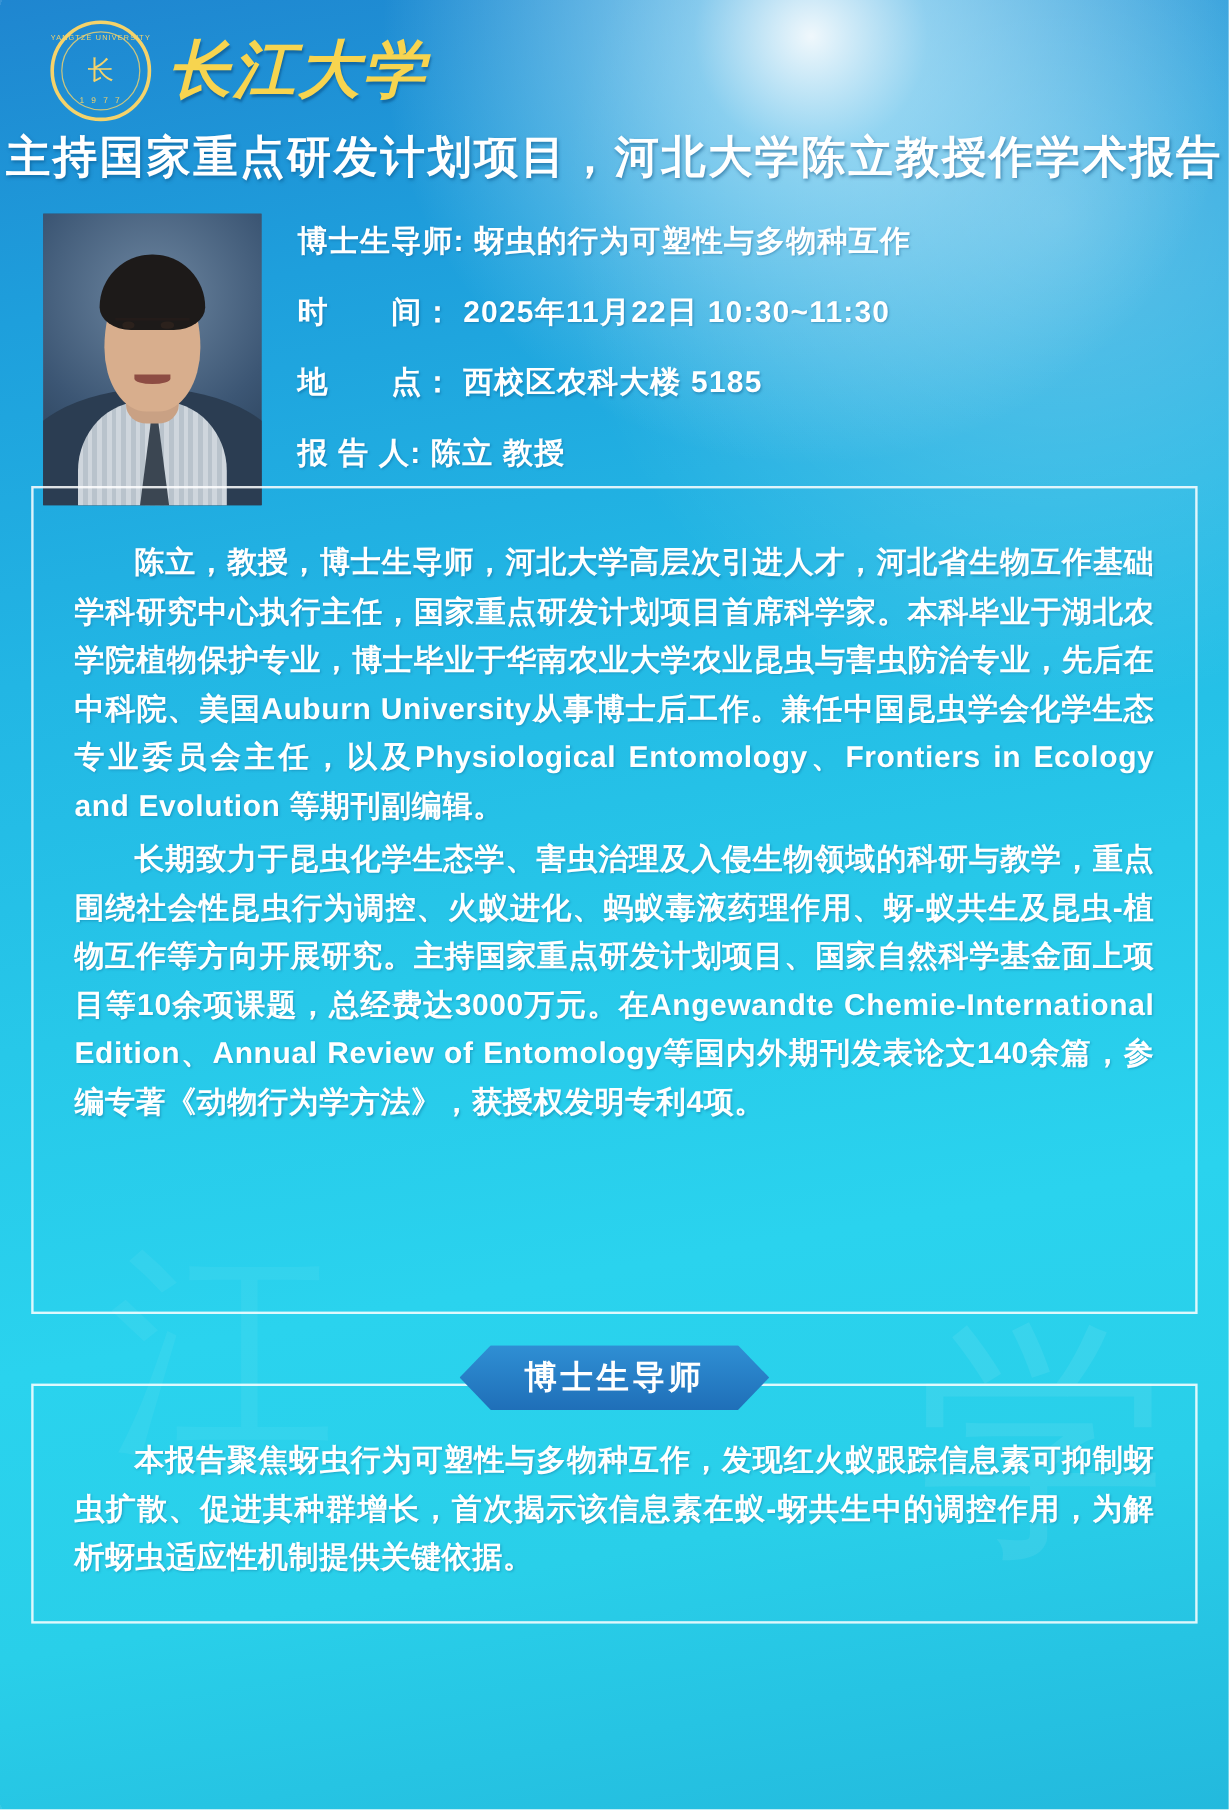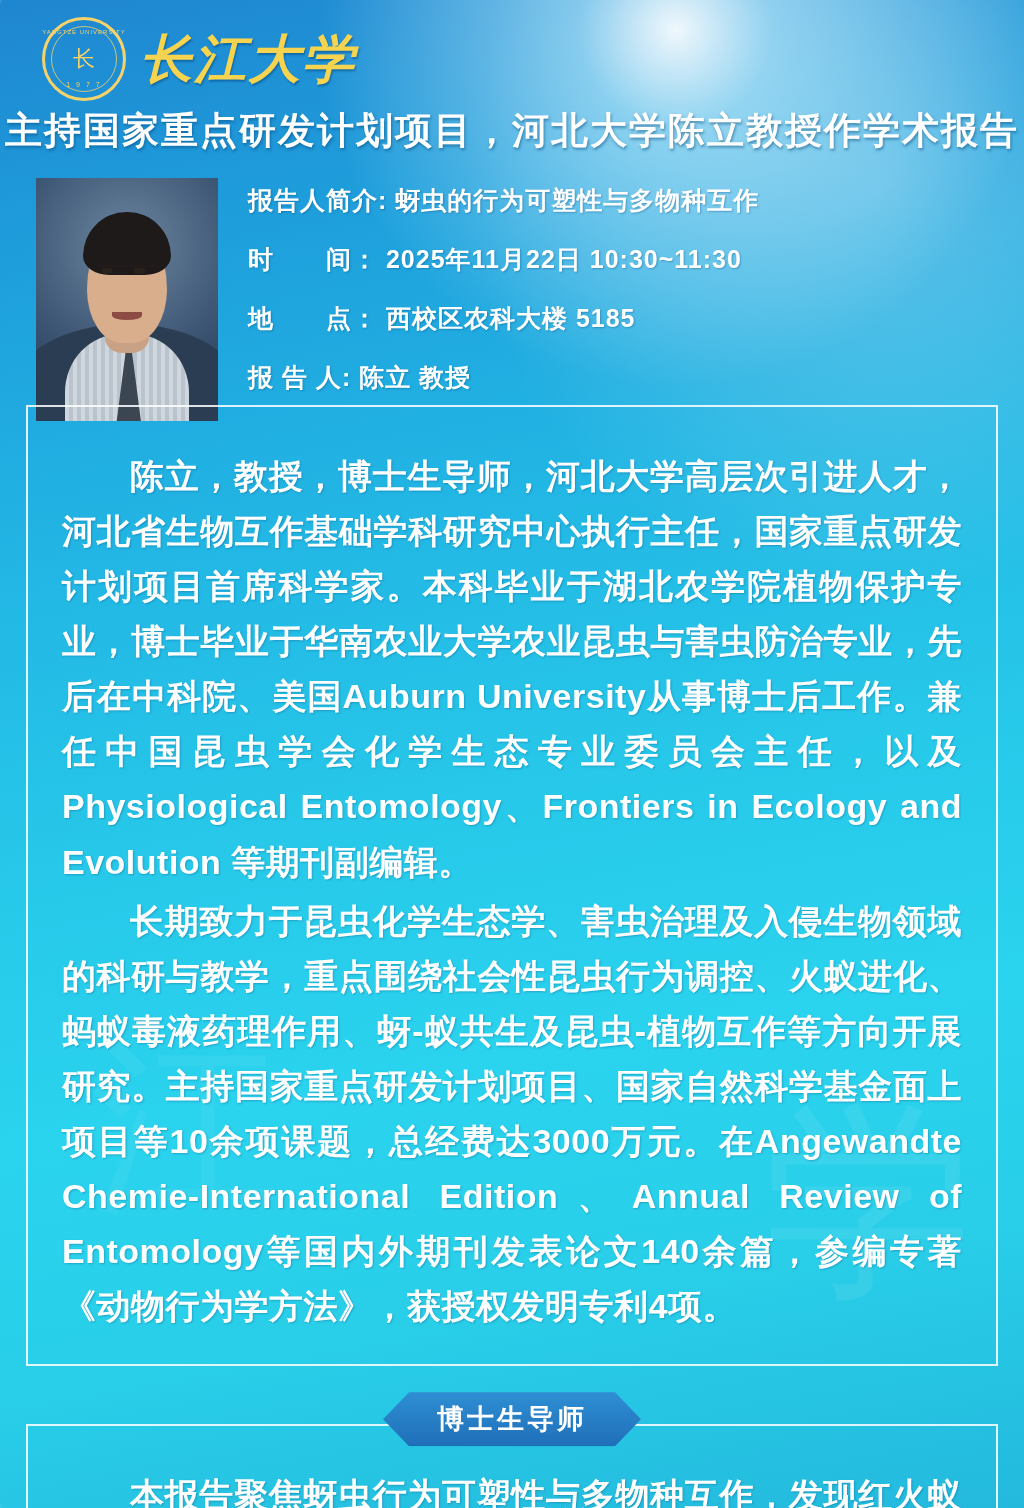--- a/index.html
+++ b/index.html
@@ -291,21 +291,21 @@
   .notch {
     position: absolute;
     top: -3px;
     left: 50%;
     transform: translateX(-50%);
     width: 300px;
     height: 8px;
     background: transparent;
   }
   .para {
-    font-size: 34px;
+    font-size: 25px;
     font-weight: bold;
     line-height: 1.62;
     text-indent: 2em;
     letter-spacing: 0.5px;
     text-shadow: 1px 1px 2px rgba(0,70,120,0.3);
     margin: 0 0 4px 0;
     text-align: justify;
   }
   .para.second { margin-top: 2px; }
   .panel.content-panel .para { margin-bottom: 0; }
@@ -344,21 +344,21 @@
       <div class="head"></div>
       <div class="hair"></div>
       <div class="glasses"></div>
       <div class="eye-l"></div>
       <div class="eye-r"></div>
       <div class="mouth"></div>
     </div>
 
     <div class="info-list">
       <div class="info-line">
-        <span class="lbl">报告人简介:</span>
+        <span class="lbl">博士生导师:</span>
         <span class="val">蚜虫的行为可塑性与多物种互作</span>
       </div>
       <div class="info-line">
         <span class="lbl">时　　间：</span>
         <span class="val">2025年11月22日 10:30~11:30</span>
       </div>
       <div class="info-line">
         <span class="lbl">地　　点：</span>
         <span class="val">西校区农科大楼 5185</span>
       </div>

